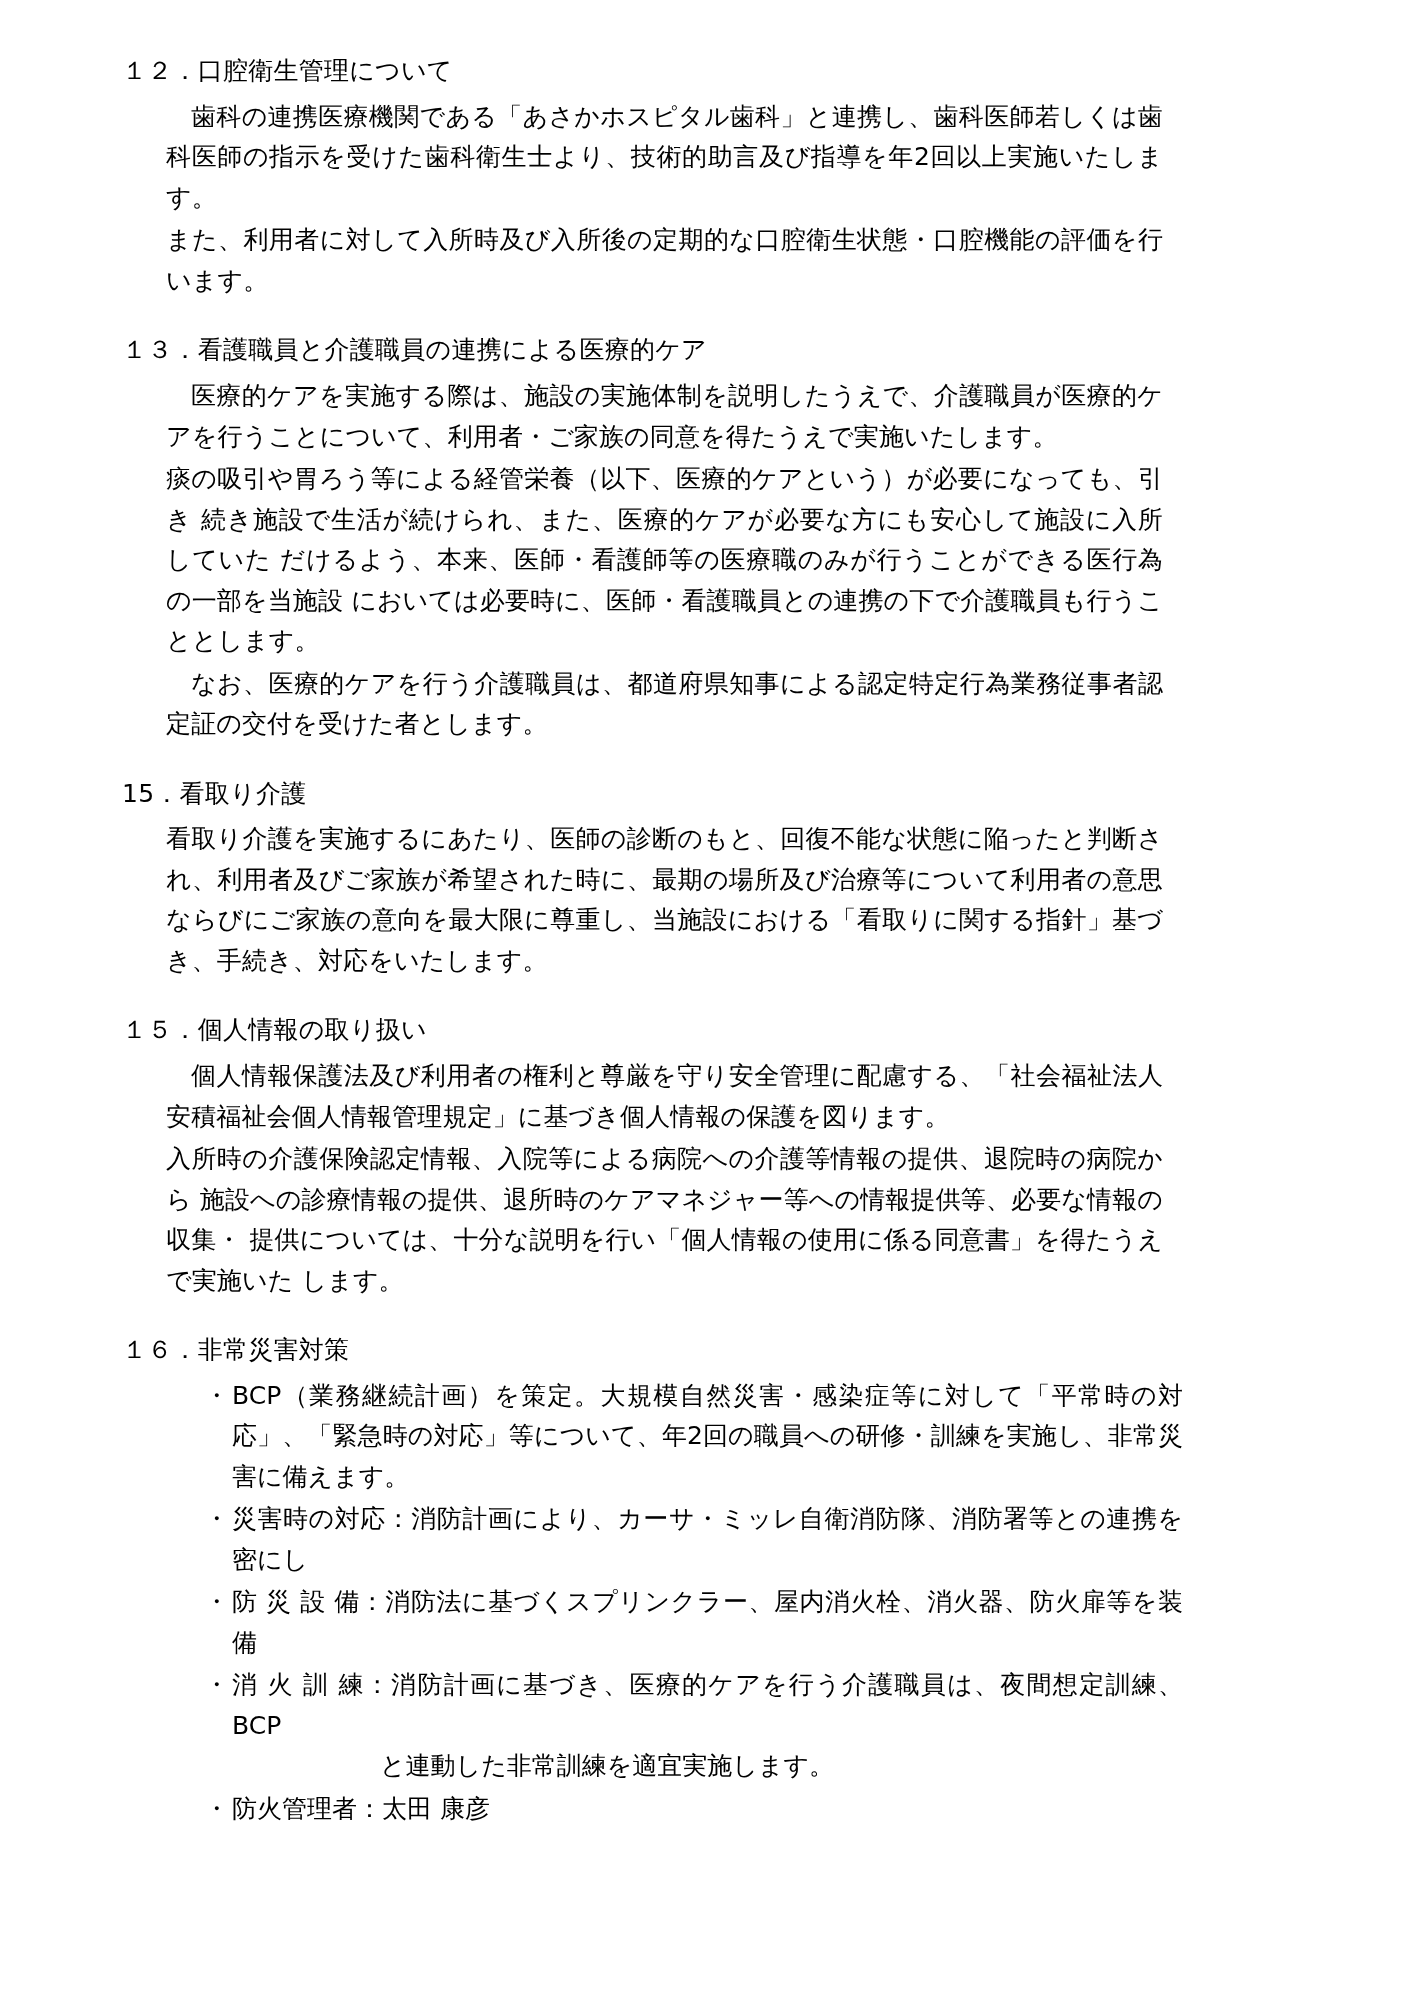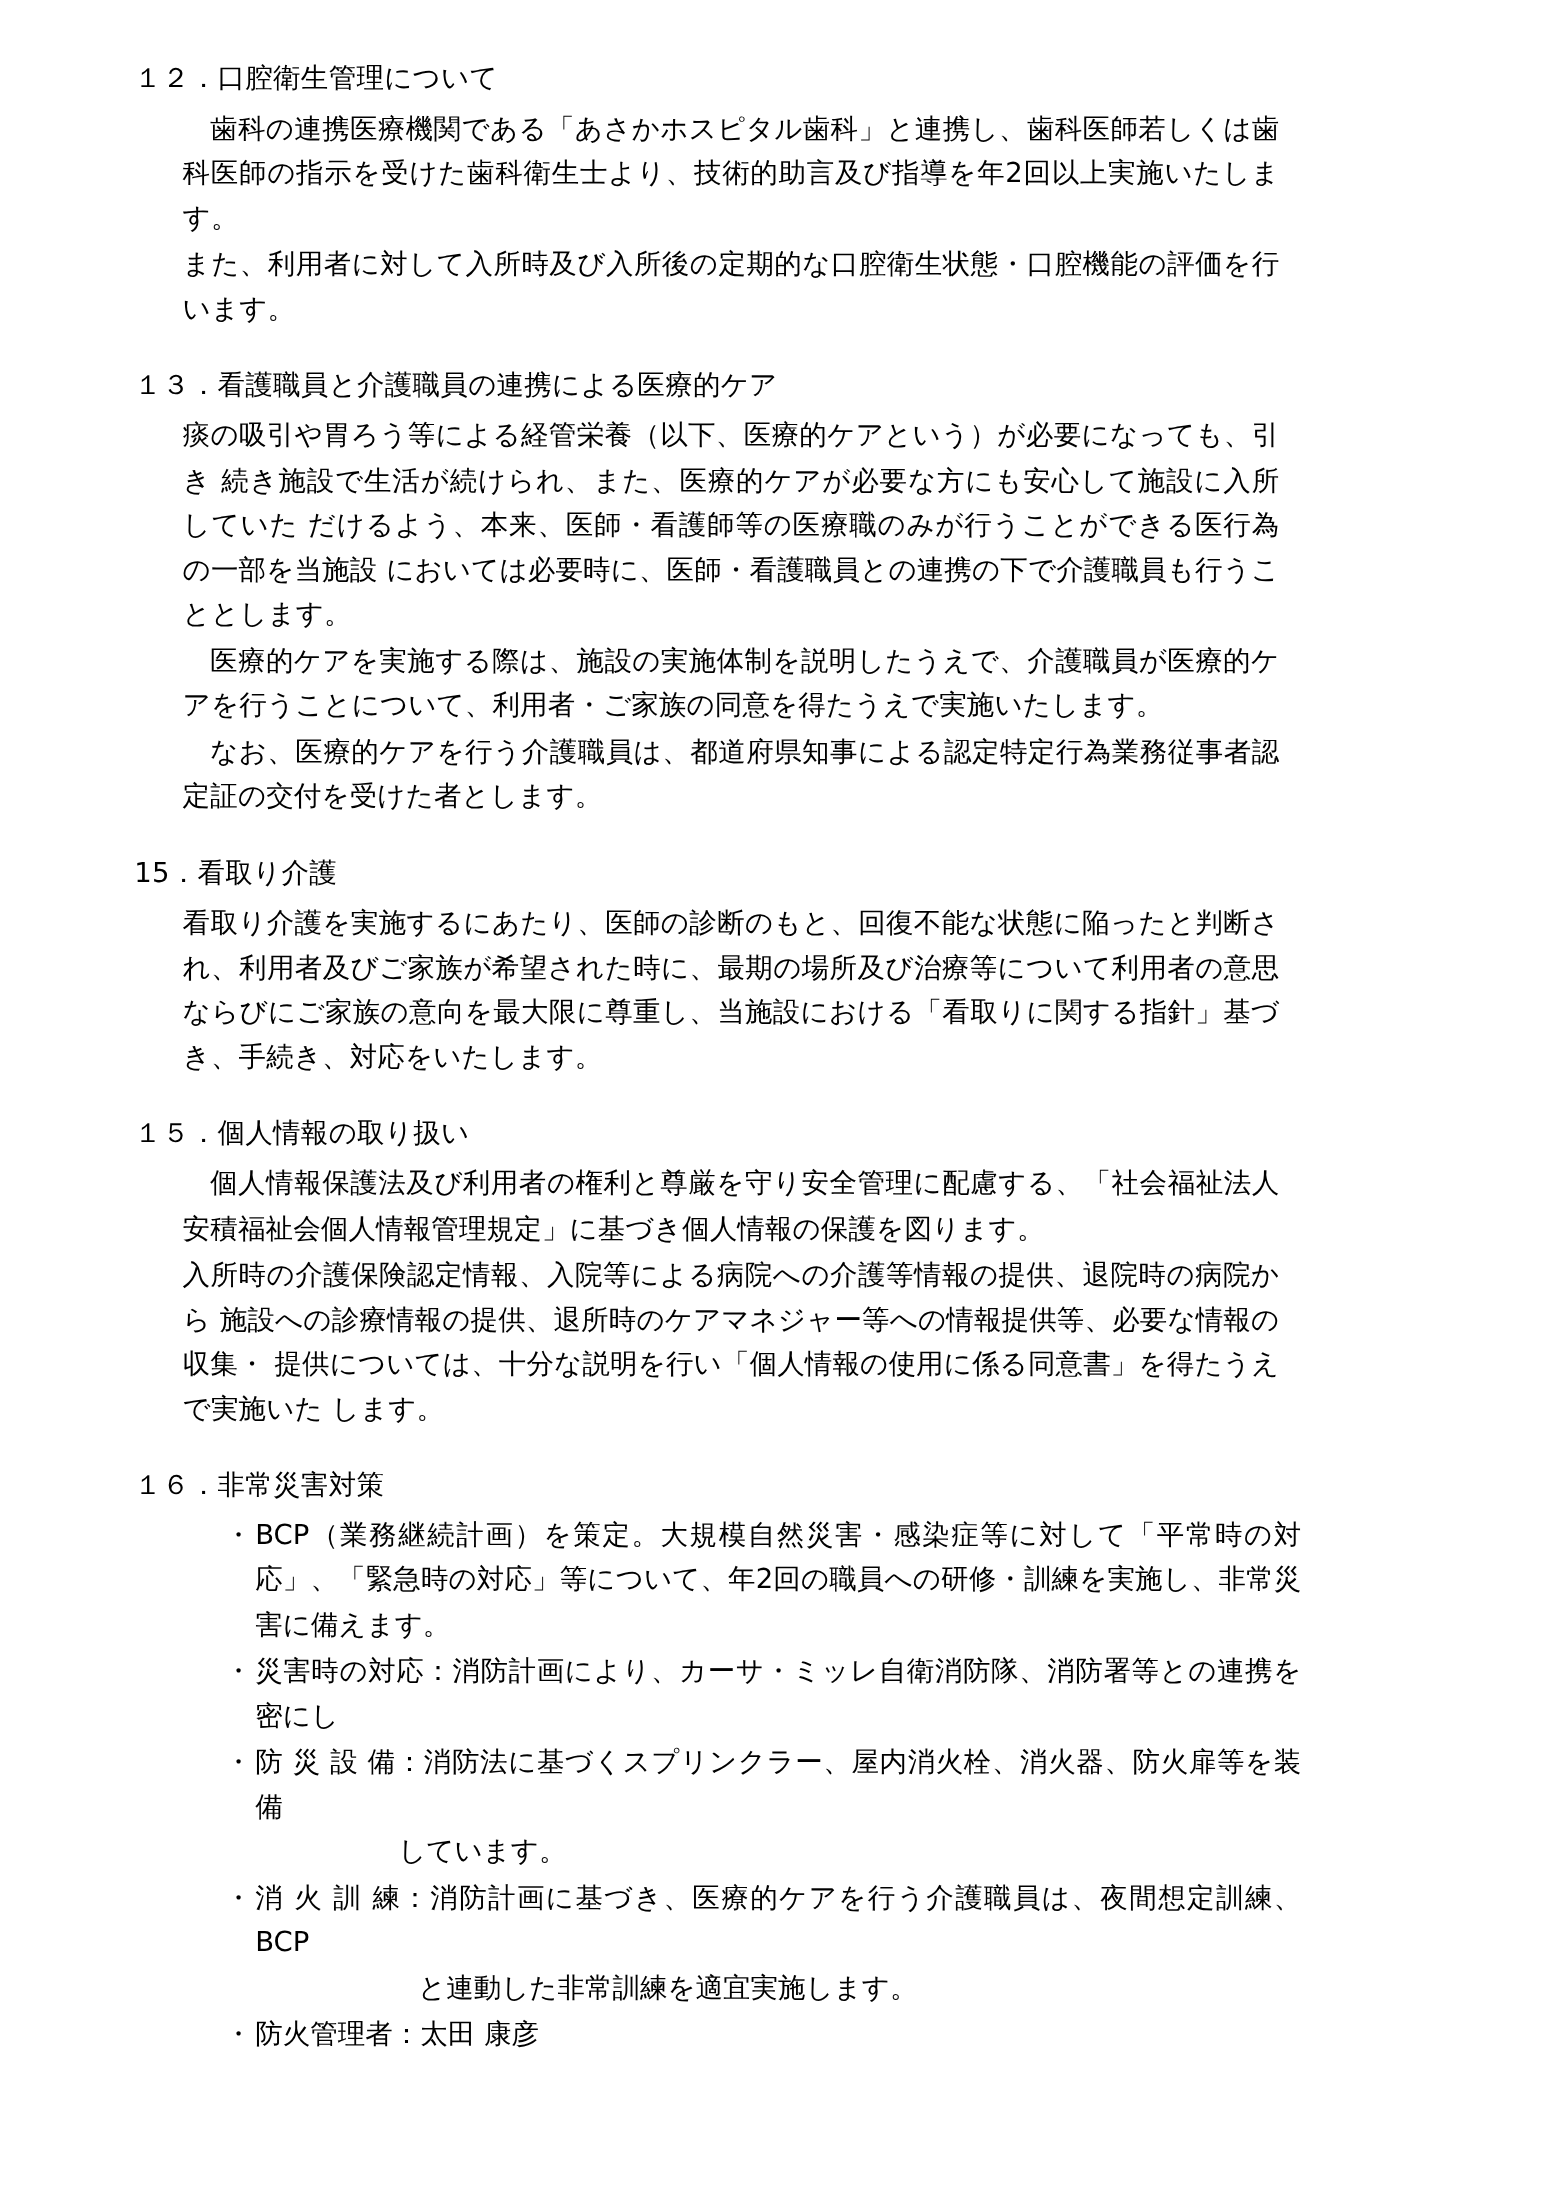--- a/index.html
+++ b/index.html
@@ -80,22 +80,22 @@
     <div class="heading">１２．口腔衛生管理について</div>
     <div class="body-block">
       <p class="para indent">歯科の連携医療機関である「あさかホスピタル歯科」と連携し、歯科医師若しくは歯科医師の指示を受けた歯科衛生士より、技術的助言及び指導を年2回以上実施いたします。</p>
       <p class="para">また、利用者に対して入所時及び入所後の定期的な口腔衛生状態・口腔機能の評価を行います。</p>
     </div>
   </div>
 
   <div class="section sec-gap-sm">
     <div class="heading">１３．看護職員と介護職員の連携による医療的ケア</div>
     <div class="body-block">
+      <p class="para indent">医療的ケアを実施する際は、施設の実施体制を説明したうえで、介護職員が医療的ケアを行うことについて、利用者・ご家族の同意を得たうえで実施いたします。</p>
       <p class="para">痰の吸引や胃ろう等による経管栄養（以下、医療的ケアという）が必要になっても、引き 続き施設で生活が続けられ、また、医療的ケアが必要な方にも安心して施設に入所していた だけるよう、本来、医師・看護師等の医療職のみが行うことができる医行為の一部を当施設 においては必要時に、医師・看護職員との連携の下で介護職員も行うこととします。</p>
-      <p class="para indent">医療的ケアを実施する際は、施設の実施体制を説明したうえで、介護職員が医療的ケアを行うことについて、利用者・ご家族の同意を得たうえで実施いたします。</p>
       <p class="para indent">なお、医療的ケアを行う介護職員は、都道府県知事による認定特定行為業務従事者認定証の交付を受けた者とします。</p>
     </div>
   </div>
 
   <div class="section sec-gap-sm">
     <div class="heading">15．看取り介護</div>
     <div class="body-block">
       <p class="para">看取り介護を実施するにあたり、医師の診断のもと、回復不能な状態に陥ったと判断され、利用者及びご家族が希望された時に、最期の場所及び治療等について利用者の意思ならびにご家族の意向を最大限に尊重し、当施設における「看取りに関する指針」基づき、手続き、対応をいたします。</p>
     </div>
   </div>
@@ -115,21 +115,20 @@
         <span class="bullet-mark">・</span>
         <span>BCP（業務継続計画）を策定。大規模自然災害・感染症等に対して「平常時の対応」、「緊急時の対応」等について、年2回の職員への研修・訓練を実施し、非常災害に備えます。</span>
       </li>
       <li>
         <span class="bullet-mark">・</span>
         <span>災害時の対応：消防計画により、カーサ・ミッレ自衛消防隊、消防署等との連携を密にし</span>
       </li>
       <li>
         <span class="bullet-mark">・</span>
         <span>防 災 設 備：消防法に基づくスプリンクラー、屋内消火栓、消火器、防火扉等を装備</span>
-        <span class="cont">しています。</span>
       </li>
       <li class="tight">
         <span class="bullet-mark">・</span>
         <span>消 火 訓 練：消防計画に基づき、医療的ケアを行う介護職員は、夜間想定訓練、BCP</span>
         <span class="cont">と連動した非常訓練を適宜実施します。</span>
       </li>
       <li>
         <span class="bullet-mark">・</span>
         <span>防火管理者：太田 康彦</span>
       </li>

